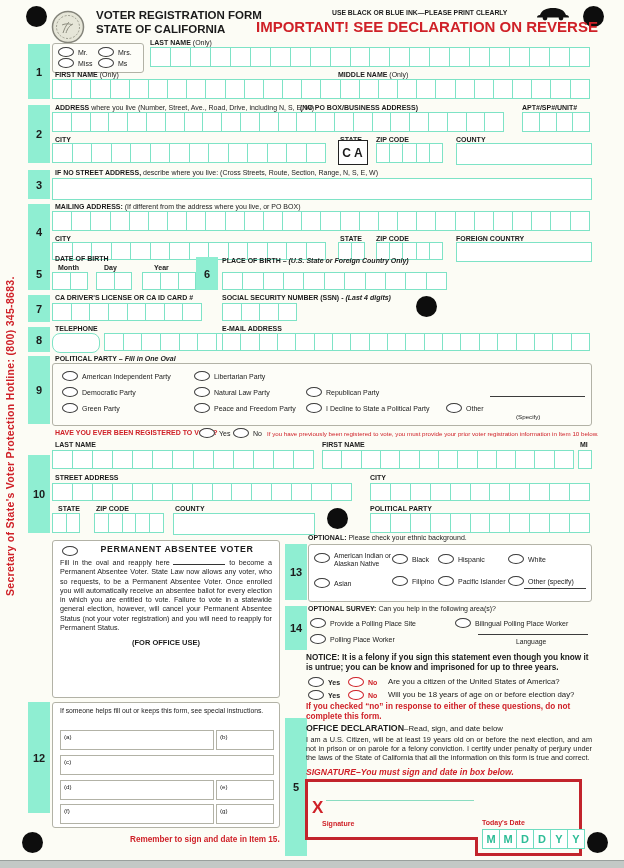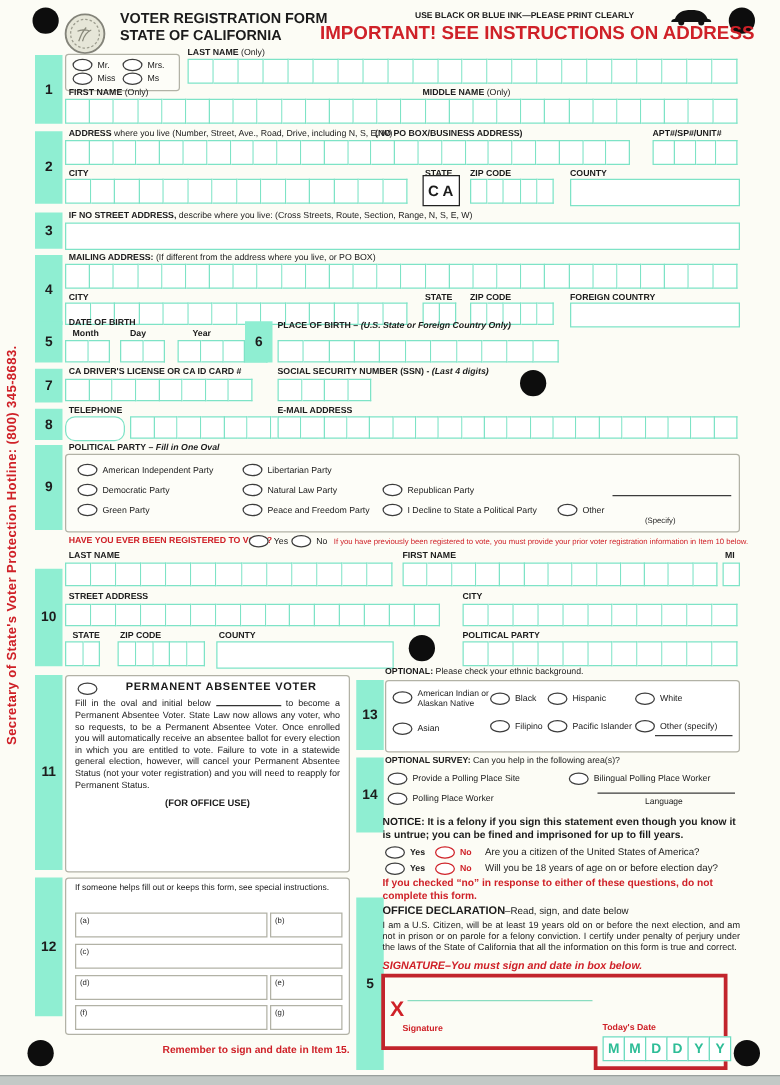--- a/index.html
+++ b/index.html
@@ -52,21 +52,21 @@
       <circle cx="18" cy="18" r="15.5" fill="#e6e6d8" stroke="#84847a" stroke-width="1.5"></circle>
       <circle cx="18" cy="18" r="11.5" fill="none" stroke="#9c9c8e" stroke-width="1" stroke-dasharray="2 1.6"></circle>
       <path d="M13 24c2-6 4-9 6-11m-3 11c1-4 4-8 7-9M12 16c2-1 7-2 10 0" stroke="#8a8a7c" stroke-width="1" fill="none"></path>
     </svg>
   </div>
   <div class="abs" style="left:96px;top:9px;font-size:11.5px;font-weight:bold;line-height:13.5px">
     <div>VOTER REGISTRATION FORM</div>
     <div>STATE OF CALIFORNIA</div>
   </div>
   <div class="lbl" style="left:332px;top:9px;font-size:6.8px">USE BLACK OR BLUE INK—PLEASE PRINT CLEARLY</div>
-  <div class="abs red" style="left:256px;top:18px;font-size:15px;font-weight:bold;white-space:nowrap">IMPORTANT! SEE INSTRUCTIONS ON ADDRESS</div>
+  <div class="abs red" style="left:256px;top:18px;font-size:15px;font-weight:bold;white-space:nowrap">IMPORTANT! SEE DECLARATION ON REVERSE</div>
   <div class="abs" style="left:536px;top:6px">
     <svg width="34" height="15" viewBox="0 0 34 15">
       <path d="M4 9c2-5 6-7 13-7s11 2 13 7c2 .4 3 1 3 2.5H1C1 10 2 9.4 4 9z" fill="#111"></path>
       <circle cx="9" cy="12" r="2.4" fill="#111"></circle>
         <circle cx="25" cy="12" r="2.4" fill="#111"></circle>
     </svg>
   </div>
 
   <div class="hotline">Secretary of State's Voter Protection Hotline: (800) 345-8683.</div>
 
@@ -517,26 +517,25 @@
       <i></i>
       <i></i>
       <i></i>
       <i></i>
       <i></i>
       <i></i>
       <i></i>
       <i></i>
     </div>
 
-  <div class="tab" style="left:28px;top:540px;height:156px">11</div>
   <div class="obx" style="left:52px;top:540px;width:226px;height:156px;background:#fff"></div>
   <span class="oval abs" style="left:62px;top:546px"></span>
   <div class="abs" style="left:82px;top:544px;width:190px;text-align:center;font-weight:bold;font-size:8.8px;letter-spacing:.6px">PERMANENT ABSENTEE VOTER</div>
   <div class="para" style="left:60px;top:558px;width:212px;font-size:7.2px;line-height:9.3px">
-    <span>Fill in the oval and initial below</span>
+    <span>Fill in the oval and reapply here</span>
     <span class="blank" style="display:inline-block;width:52px;border-bottom:1px solid #333"></span>
     <span>to become a Permanent Absentee Voter. State Law now allows any voter, who so requests, to be a Permanent Absentee Voter. Once enrolled you will automatically receive an absentee ballot for every election in which you are entitled to vote. Failure to vote in a statewide general election, however, will cancel your Permanent Absentee Status (not your voter registration) and you will need to reapply for Permanent Status.</span>
   </div>
   <div class="abs" style="left:60px;top:638px;width:212px;text-align:center;font-weight:bold;font-size:7.5px">(FOR OFFICE USE)</div>
 
   <div class="tab" style="left:285px;top:544px;height:56px">13</div>
   <div class="lbl" style="left:308px;top:534px"><span>OPTIONAL:</span> <span class="nrm">Please check your ethnic background.</span></div>
   <div class="obx" style="left:308px;top:544px;width:282px;height:56px;background:#fff"></div>
   <div class="opt" style="left:314px;top:552px;align-items:flex-start;white-space:normal">
       <span class="oval" style="margin-top:1px"></span>
@@ -565,39 +564,39 @@
   <div class="opt" style="left:508px;top:554px">
       <span class="oval"></span>
       <span>White</span>
     </div>
   <div class="opt" style="left:508px;top:576px">
       <span class="oval"></span>
       <span>Other (specify)</span>
     </div>
   <div class="uline" style="left:524px;top:588px;width:62px"></div>
 
-  <div class="tab" style="left:285px;top:606px;height:60px">14</div>
+  <div class="tab" style="left:285px;top:606px;height:44px">14</div>
   <div class="lbl" style="left:308px;top:605px"><span>OPTIONAL SURVEY:</span> <span class="nrm">Can you help in the following area(s)?</span></div>
   <div class="opt" style="left:310px;top:618px">
       <span class="oval"></span>
       <span>Provide a Polling Place Site</span>
     </div>
   <div class="opt" style="left:310px;top:634px">
       <span class="oval"></span>
       <span>Polling Place Worker</span>
     </div>
   <div class="opt" style="left:455px;top:618px">
       <span class="oval"></span>
       <span>Bilingual Polling Place Worker</span>
     </div>
   <div class="uline" style="left:478px;top:634px;width:110px"></div>
   <div class="lbl nrm" style="left:516px;top:638px;font-size:6.8px">Language</div>
 
   <div class="para" style="left:306px;top:653px;width:286px;font-size:8.2px;font-weight:bold;line-height:10px;text-align:left">
-    <span>NOTICE:</span> <span>It is a felony if you sign this statement even though you know it is untrue; you can be fined and imprisoned for up to fill years.</span>
+    <span>NOTICE:</span> <span>It is a felony if you sign this statement even though you know it is untrue; you can be know and imprisoned for up to three years.</span>
   </div>
   <div class="opt" style="left:308px;top:677px;font-weight:bold">
       <span class="oval"></span>
       <span>Yes</span>
     </div>
   <div class="opt red" style="left:348px;top:677px;font-weight:bold">
       <span class="oval red-o"></span>
       <span>No</span>
     </div>
   <div class="lbl nrm" style="left:388px;top:678px;font-size:7.8px">Are you a citizen of the United States of America?</div>

